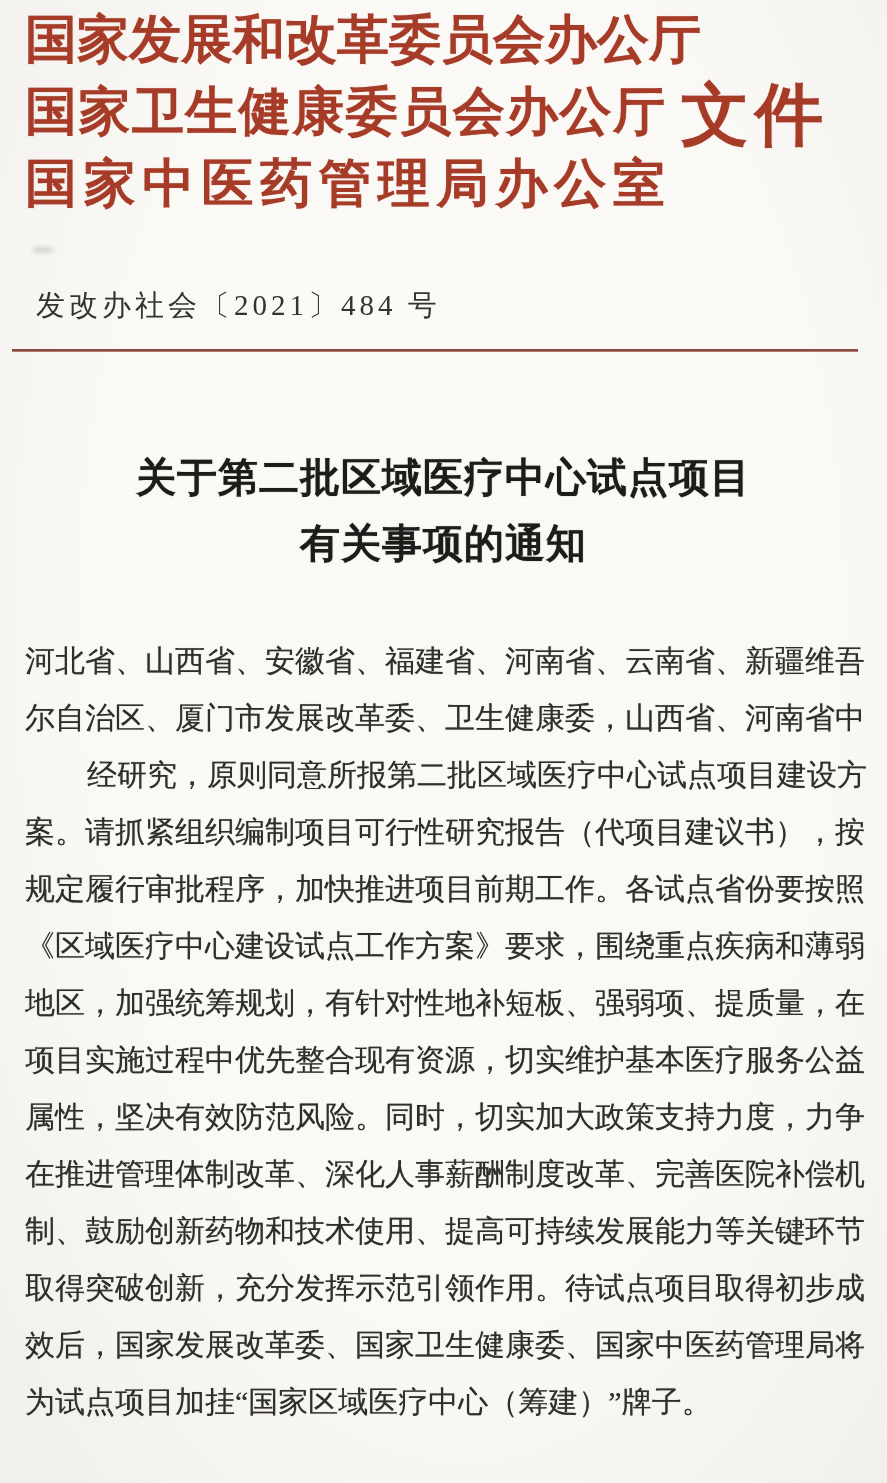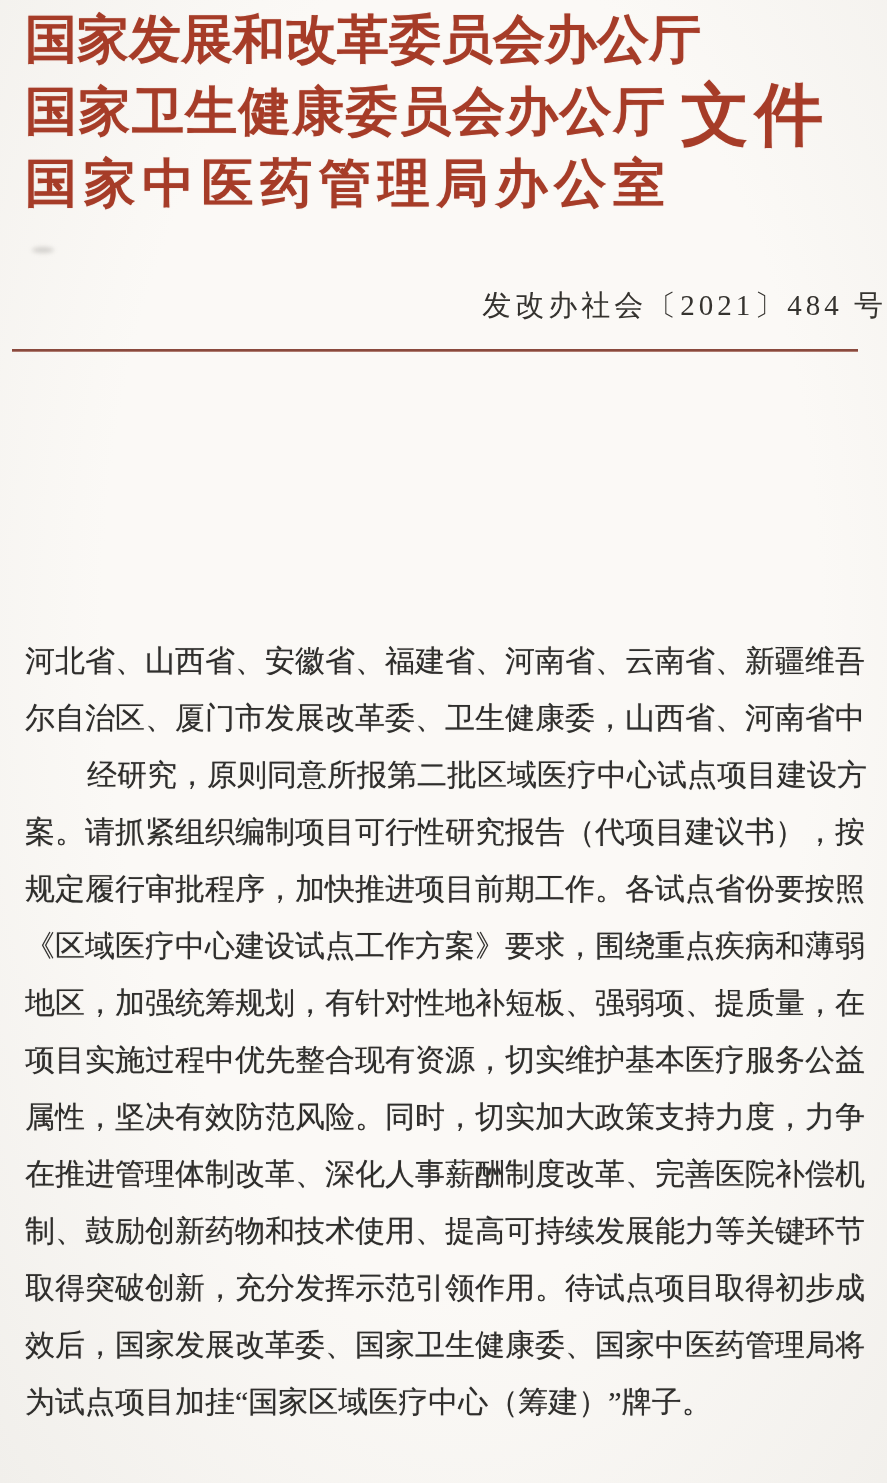--- a/index.html
+++ b/index.html
@@ -33,24 +33,25 @@
   .doc-type{
     position:absolute;left:681px;top:77px;width:142px;height:76px;
     font-size:68px;line-height:76px;font-weight:700;
     color:var(--header-red);
     text-shadow:0 0 1px rgba(166,60,40,.45);
     white-space:nowrap;
   }
   
   .doc-number{
     position:absolute;left:0;top:283px;width:100%;
-    text-align:right;
+    text-align:left;
     font-size:29px;line-height:44px;
     letter-spacing:4px;
     color:#35332f;
+    padding-left:36px;
   }
   
   .red-divider{
     position:absolute;left:12px;top:349px;width:846px;height:3px;
     background:linear-gradient(to bottom,#8a4a3e 55%, #c4988d 100%);
   }
   
   .title{
     position:absolute;left:0;top:445px;width:100%;
     text-align:center;
@@ -134,20 +135,24 @@
       <span>文</span>
       <span>件</span>
     </div>
 
   <div class="scan-smudge"></div>
 
   <div class="doc-number">发改办社会〔2021〕484 号</div>
 
   <div class="red-divider"></div>
 
+  <div class="title">
+    <div>关于第二批区域医疗中心试点项目</div>
+    <div>有关事项的通知</div>
+  </div>
 
   <div class="body-text">
     <div class="body-line" style="display: flex; justify-content: space-between;">
         <span>河</span>
         <span>北</span>
         <span>省</span>
         <span>、</span>
         <span>山</span>
         <span>西</span>
         <span>省</span>

